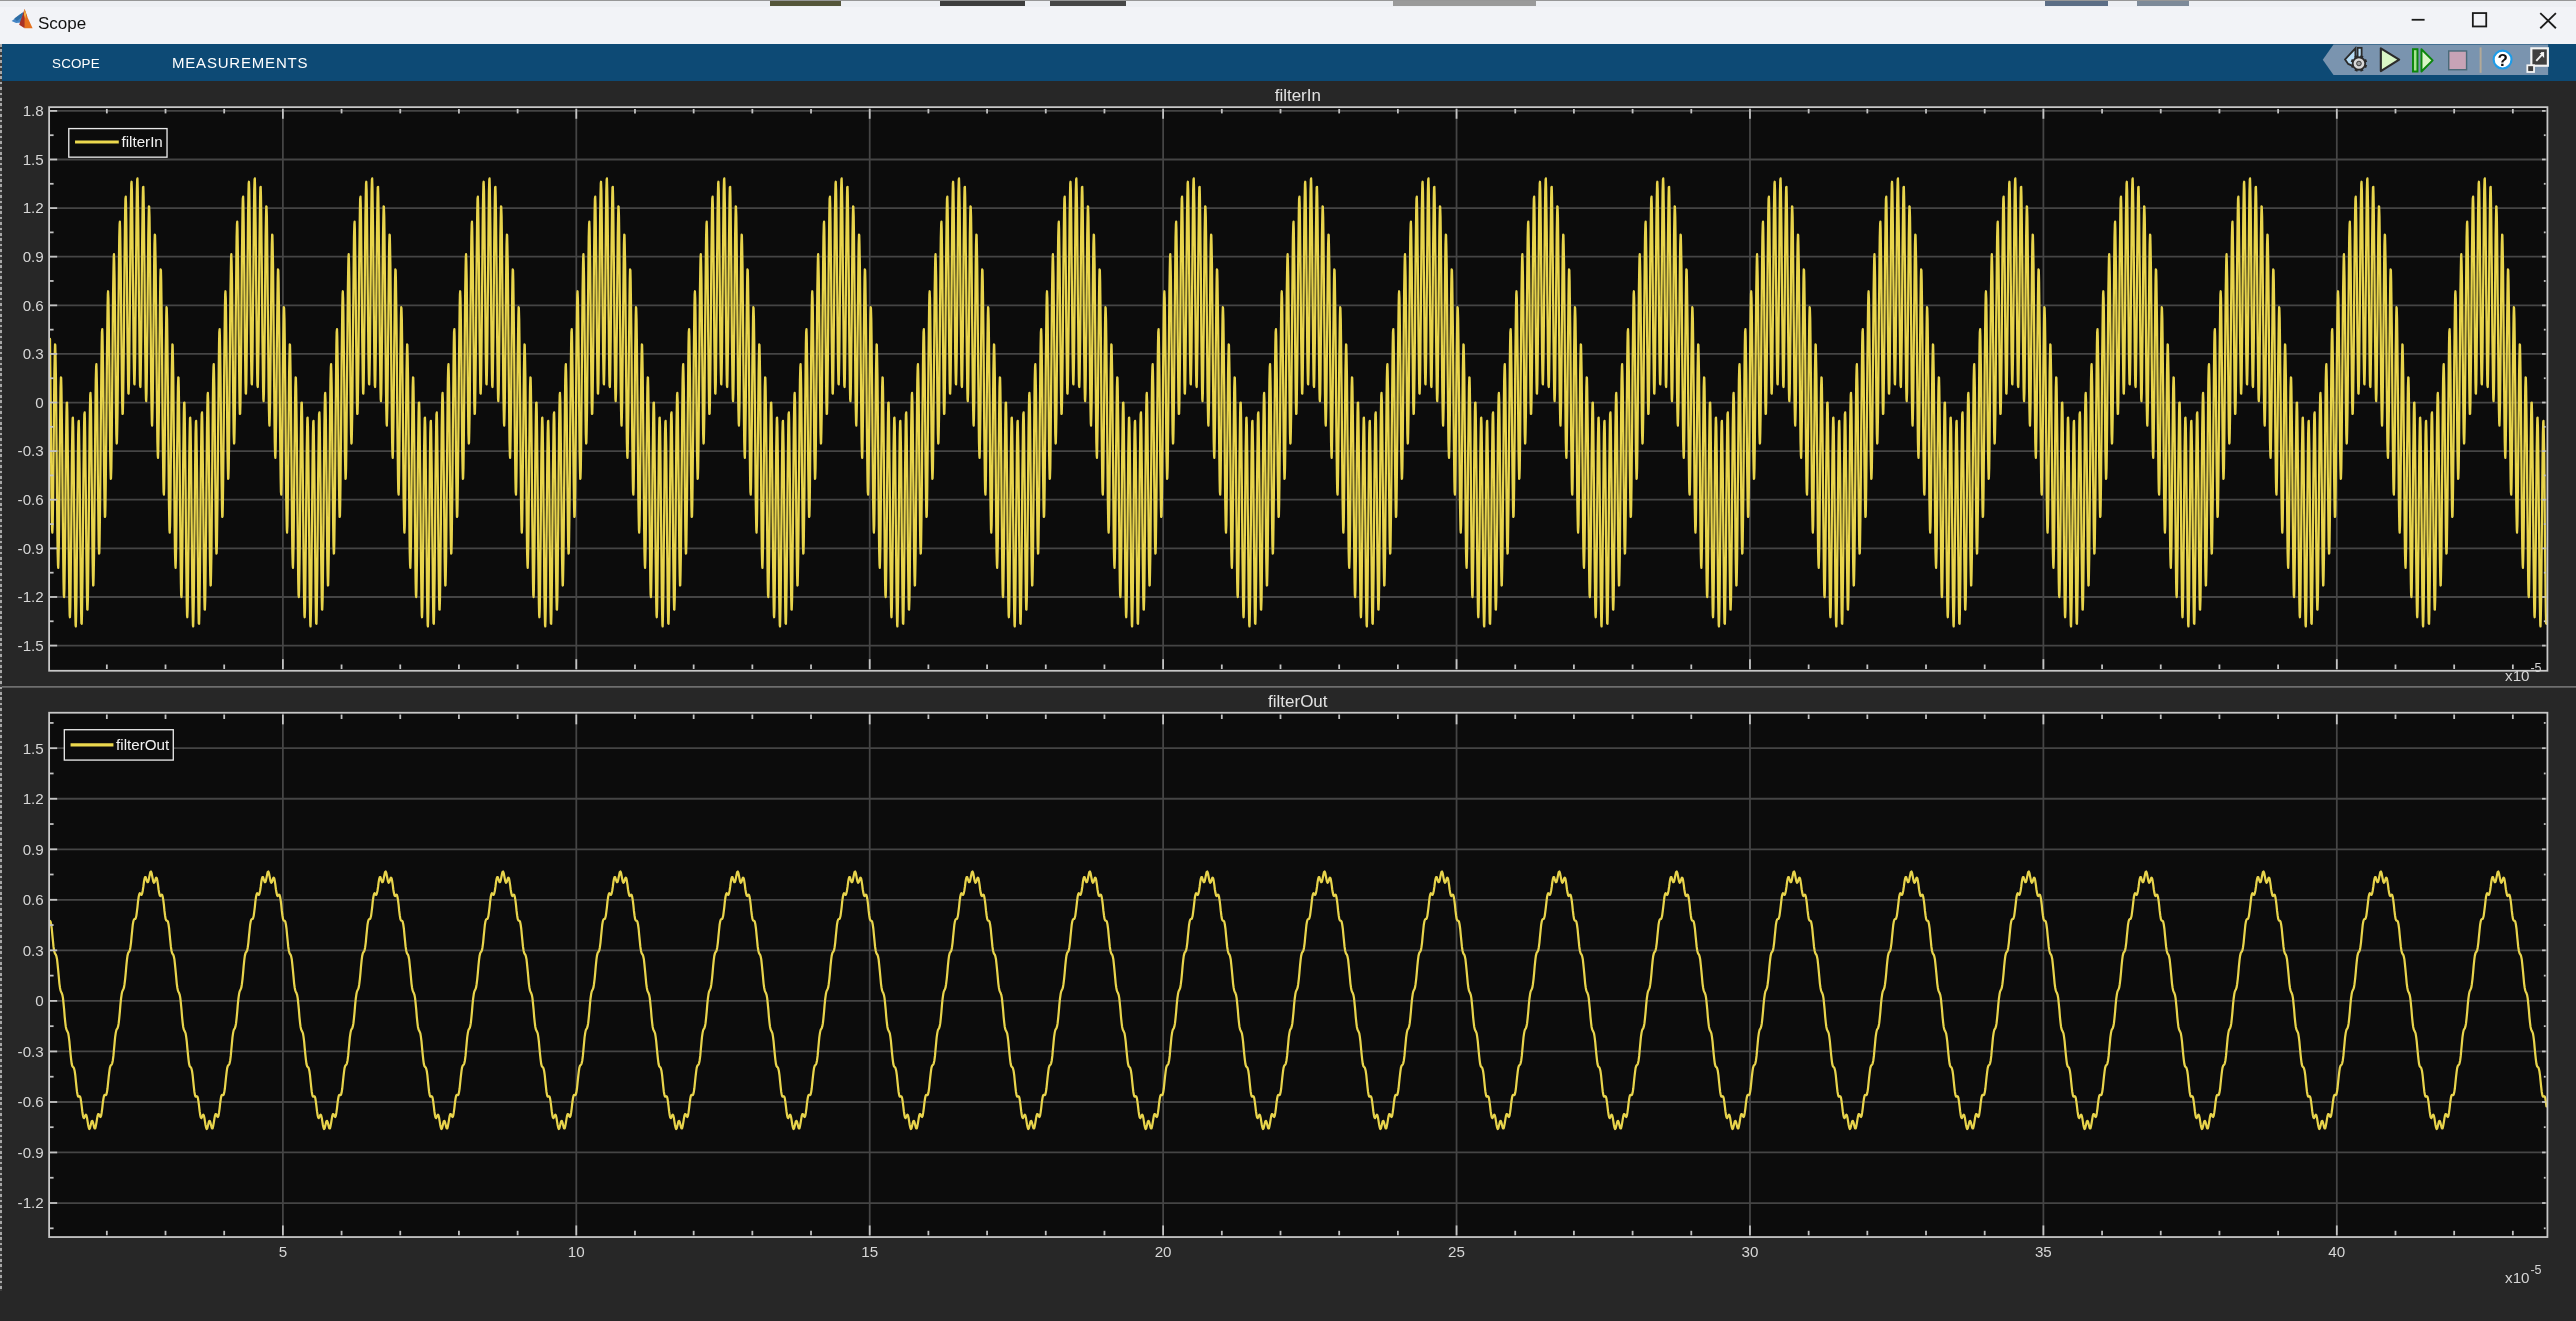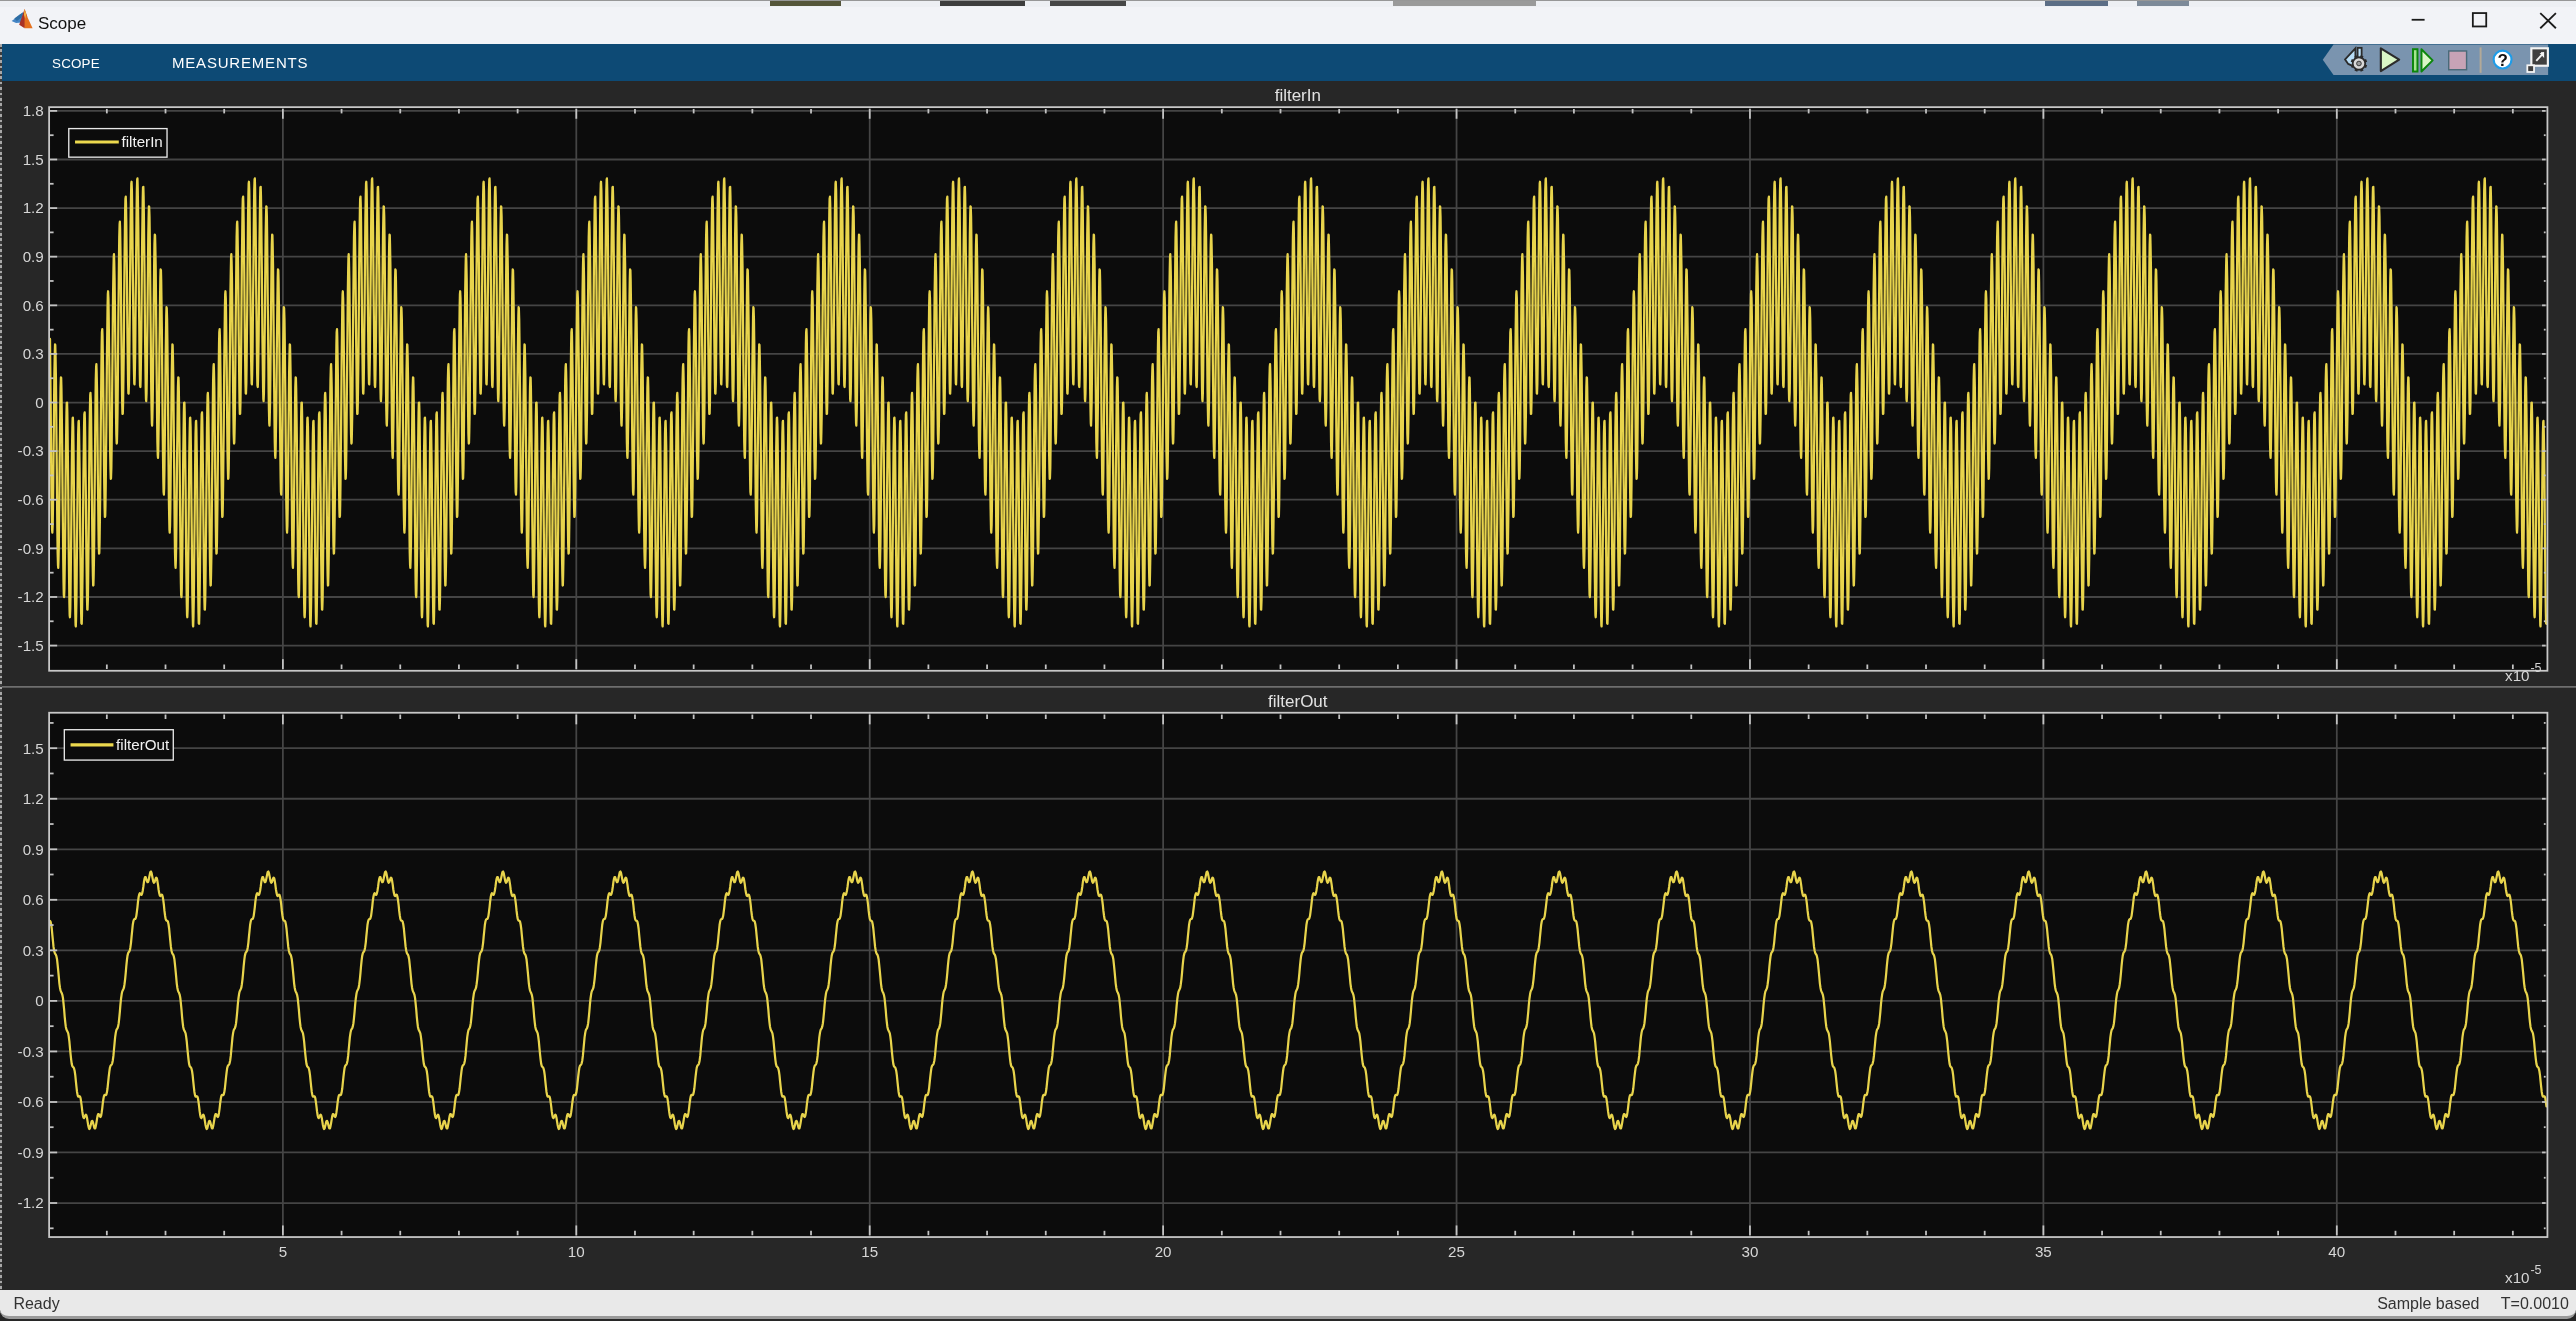--- a/index.html
+++ b/index.html
@@ -416,18 +416,14 @@
       <polygon points="16,20.5 22,16 26,13.5 24,19.5 19,23.5" fill="#2e6da4"></polygon>
       <polygon points="27.5,10 21.5,27.5 27.5,31.5 30.5,18.5" fill="#a93226"></polygon>
       <polygon points="27.5,10 30.5,18.5 36.5,31.5 27.5,31.5" fill="#e5711f"></polygon>
       <polygon points="27.5,10 29.3,15.5 28.3,21 26.8,16.5" fill="#f5b041"></polygon>
       <line x1="2700" y1="22" x2="2714.5" y2="22" stroke="#1a1a1a" stroke-width="2"></line>
       <rect x="2768.5" y="14.5" width="15" height="15" fill="none" stroke="#1a1a1a" stroke-width="2"></rect>
       <line x1="2844" y1="14.5" x2="2861.5" y2="31.5" stroke="#1a1a1a" stroke-width="2"></line>
       <line x1="2844" y1="31.5" x2="2861.5" y2="14.5" stroke="#1a1a1a" stroke-width="2"></line>
     </svg>
   <div id="lborder"></div>
-  <div id="statusbar">
-    <span class="l">Ready</span>
-    <span class="r">Sample based<span>T=0.0010</span></span>
-  </div>
 </div>
 
 
 </body></html>

